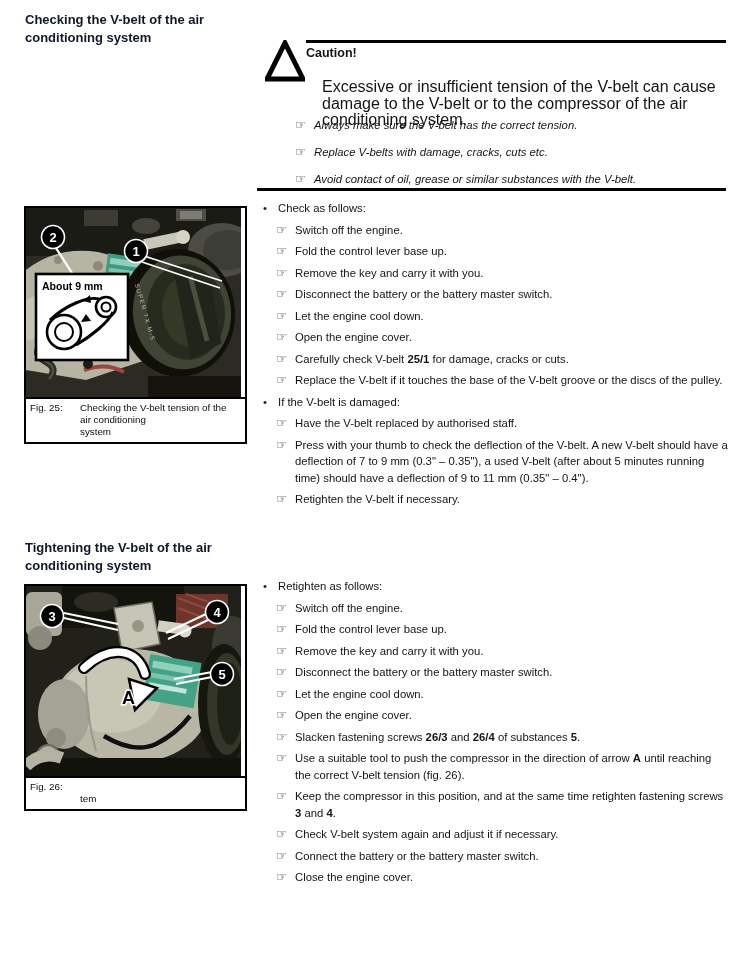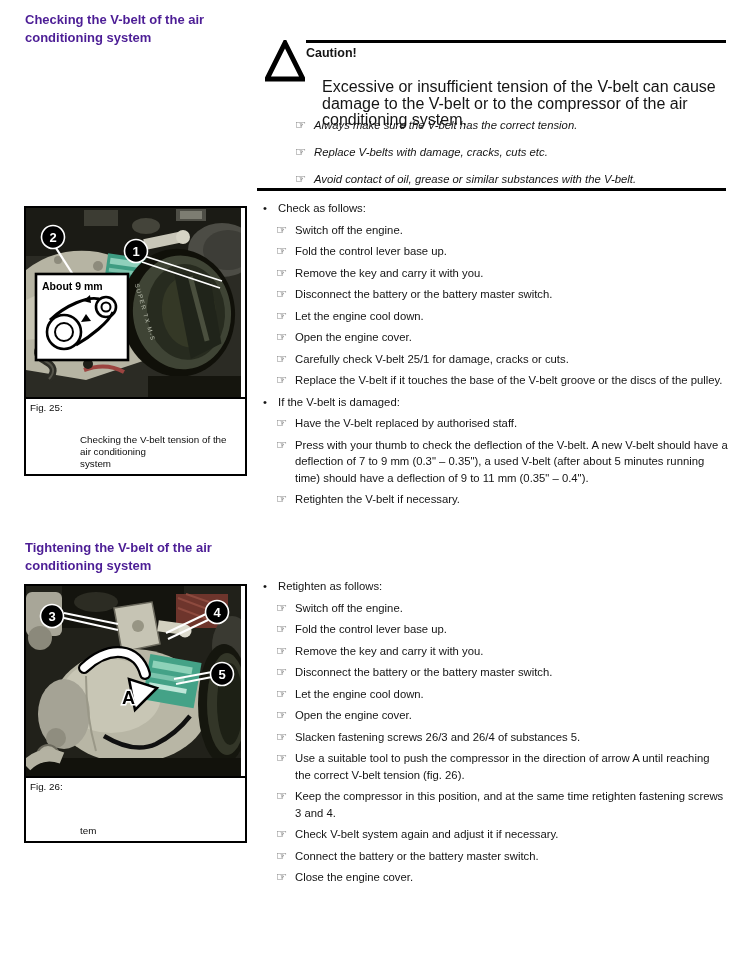--- a/index.html
+++ b/index.html
@@ -3,34 +3,34 @@
 <meta charset="utf-8">
 <style>
   html,body{margin:0;padding:0;background:#fff;}
   .page{
     position:relative;width:743px;height:958px;background:#fff;overflow:hidden;
     font-family:"Liberation Sans",sans-serif;color:#141414;
   }
   
   .sec-heading{
     position:absolute;left:25px;width:218px;margin:0;
-    font-size:13px;line-height:17.5px;font-weight:bold;color:#4c1d95;
+    font-size:13px;line-height:17.5px;font-weight:bold;color:#0f172a;
   }
   #heading1{top:11px;}
   #heading2{top:539px;}
 
   
   .figure{position:absolute;left:24px;width:219px;border:2px solid #000;background:#fff;}
   #fig25{top:206px;}
   #fig26{top:584px;}
   .photo{display:block;}
   .photo svg{display:block;}
   .caption{display:flex;border-top:2px solid #000;padding:3px 8px 4px 4px;font-size:9.8px;line-height:12px;color:#0d0d0d;}
   .fig-label{width:50px;flex:none;}
-  .fig-text{flex:1;margin-top:32px;}
+  .fig-text{flex:1;}
 
   
   .right{position:absolute;left:262px;top:0;width:466px;}
   .rule{position:absolute;background:#000;height:2.5px;}
   .rule-top{left:44px;right:2px;top:40px;}
   .rule-bottom{left:-5px;right:2px;top:188px;}
   .warn-triangle{position:absolute;left:3px;top:40px;}
   .caution-title{position:absolute;left:44px;top:46px;margin:0;font-size:12.5px;font-weight:bold;}
   .caution-body{position:absolute;left:60px;top:79px;width:410px;font-size:16px;line-height:16.5px;}
   .caution-list{position:absolute;left:27px;top:117px;width:440px;font-style:italic;}
@@ -39,21 +39,21 @@
   .list{position:absolute;left:0;width:466px;margin:0;padding:0;list-style:none;font-size:11.3px;line-height:16.5px;}
   .list1{top:200px;}
   .list2{top:578px;}
   .list li{position:relative;margin:0 0 5px 0;}
   .list li.bullet{padding-left:16px;}
   .list li.bullet .marker{position:absolute;left:1px;top:0;}
   .list li.hand{padding-left:33px;}
   .list li.hand .marker{position:absolute;left:14px;top:0;font-size:12.5px;font-style:normal;}
   .caution-list li.hand .marker{left:33px;}
   .caution-list li.hand{padding-left:52px;margin-bottom:10.5px;}
-  .list b{font-weight:normal;}
+  .list b{font-weight:bold;}
 </style>
 </head>
 <body>
 
 <div class="page">
 
   <h1 class="sec-heading" id="heading1">Checking the V-belt of the air conditioning system</h1>
 
   <div class="figure" id="fig25">
     <div class="photo">

